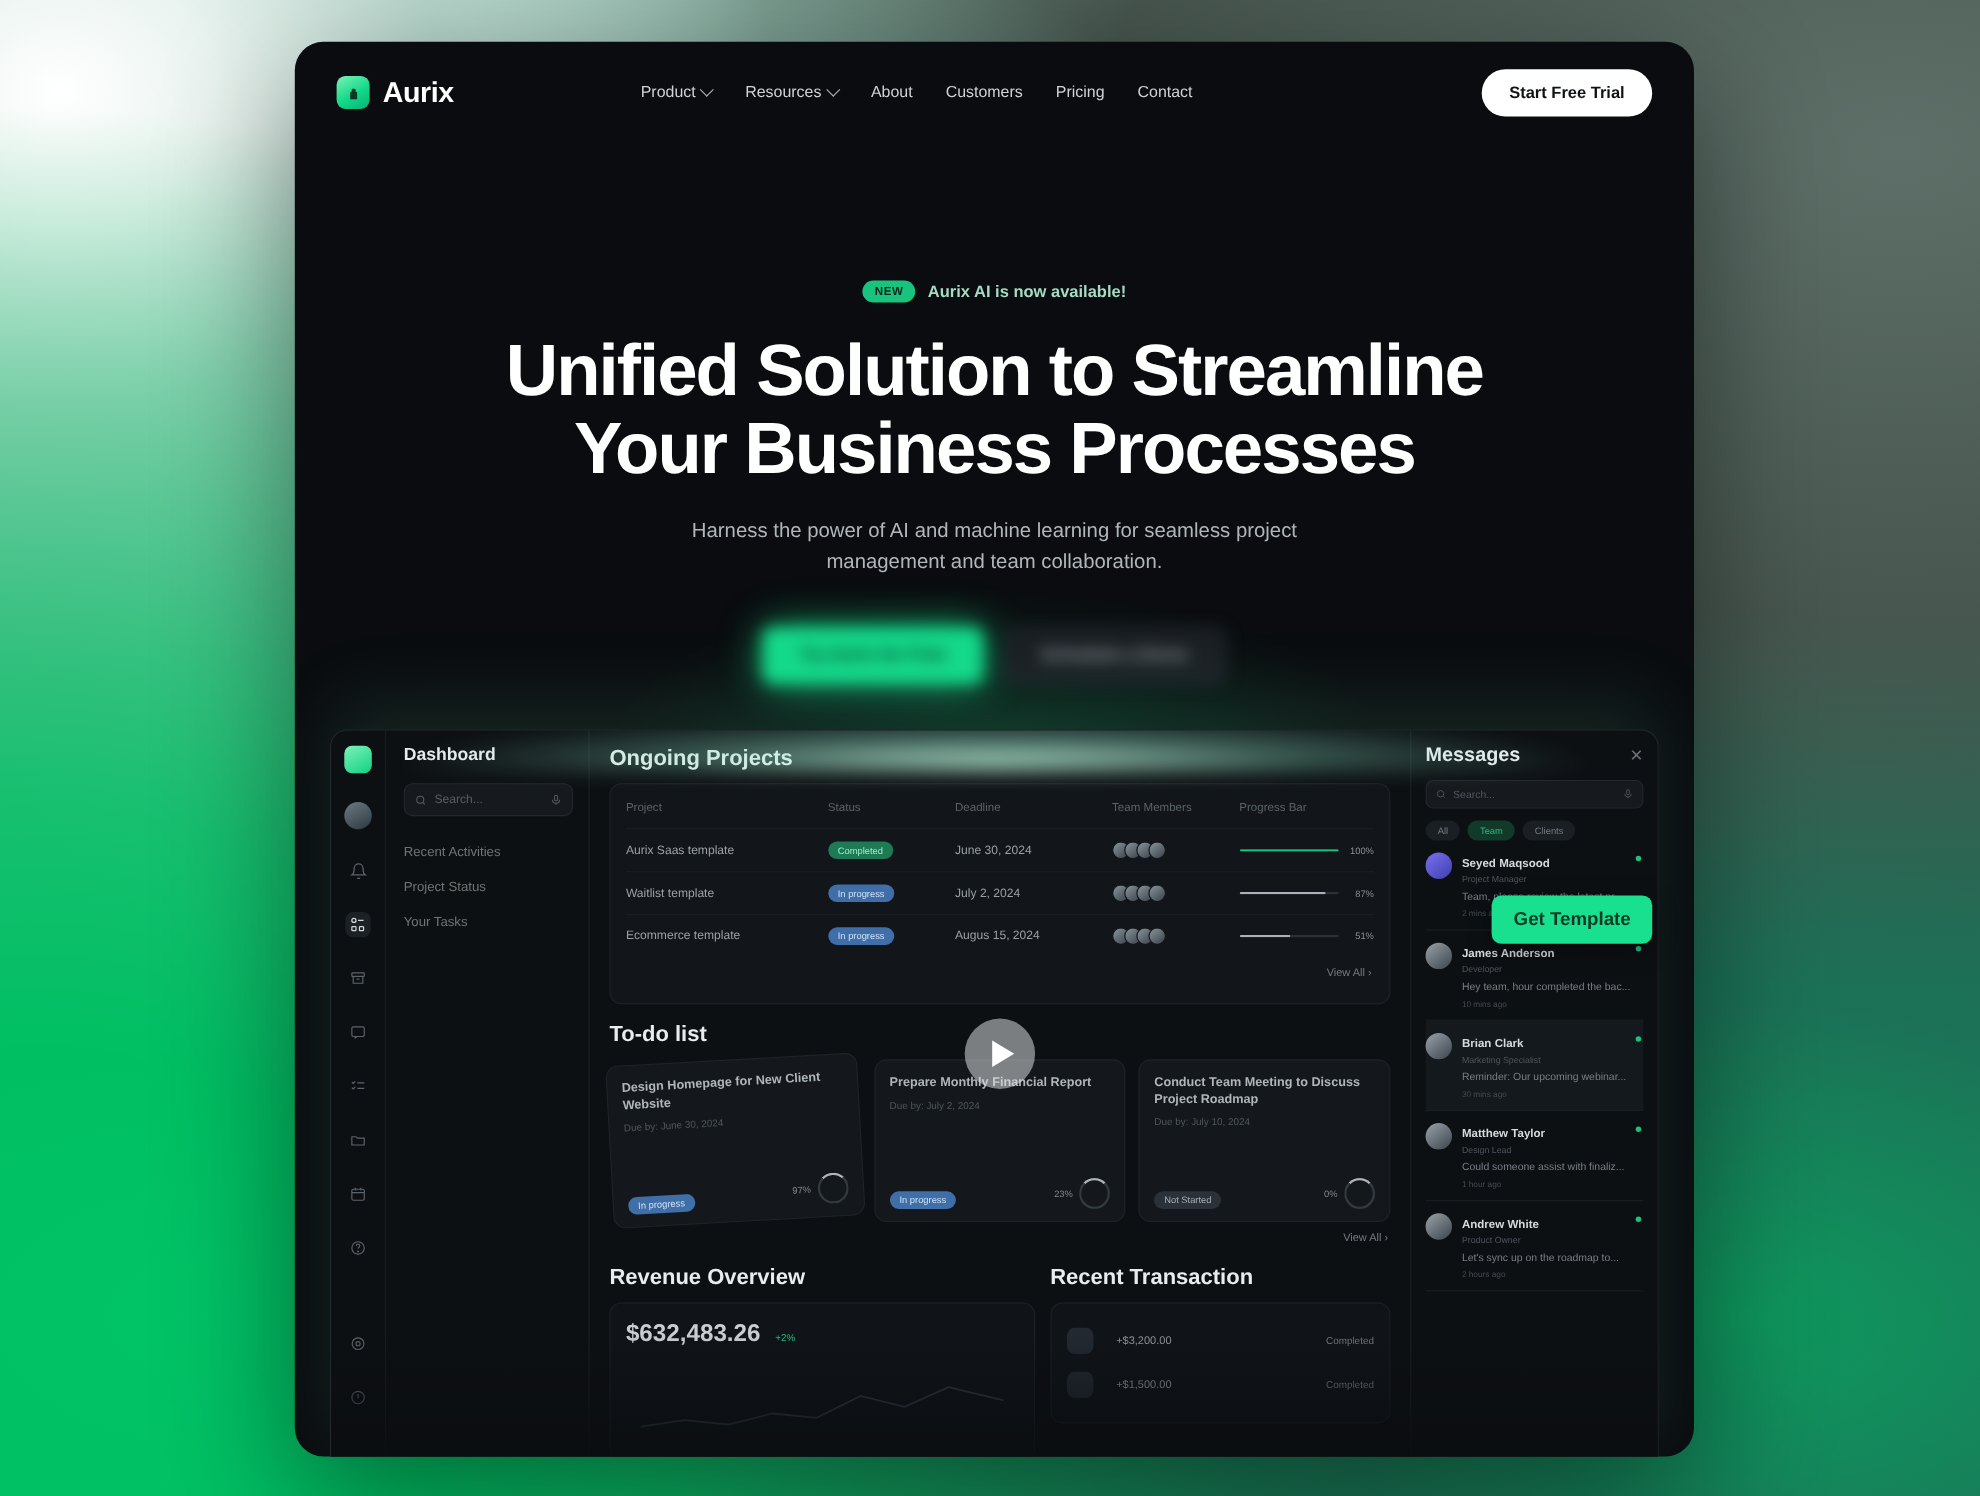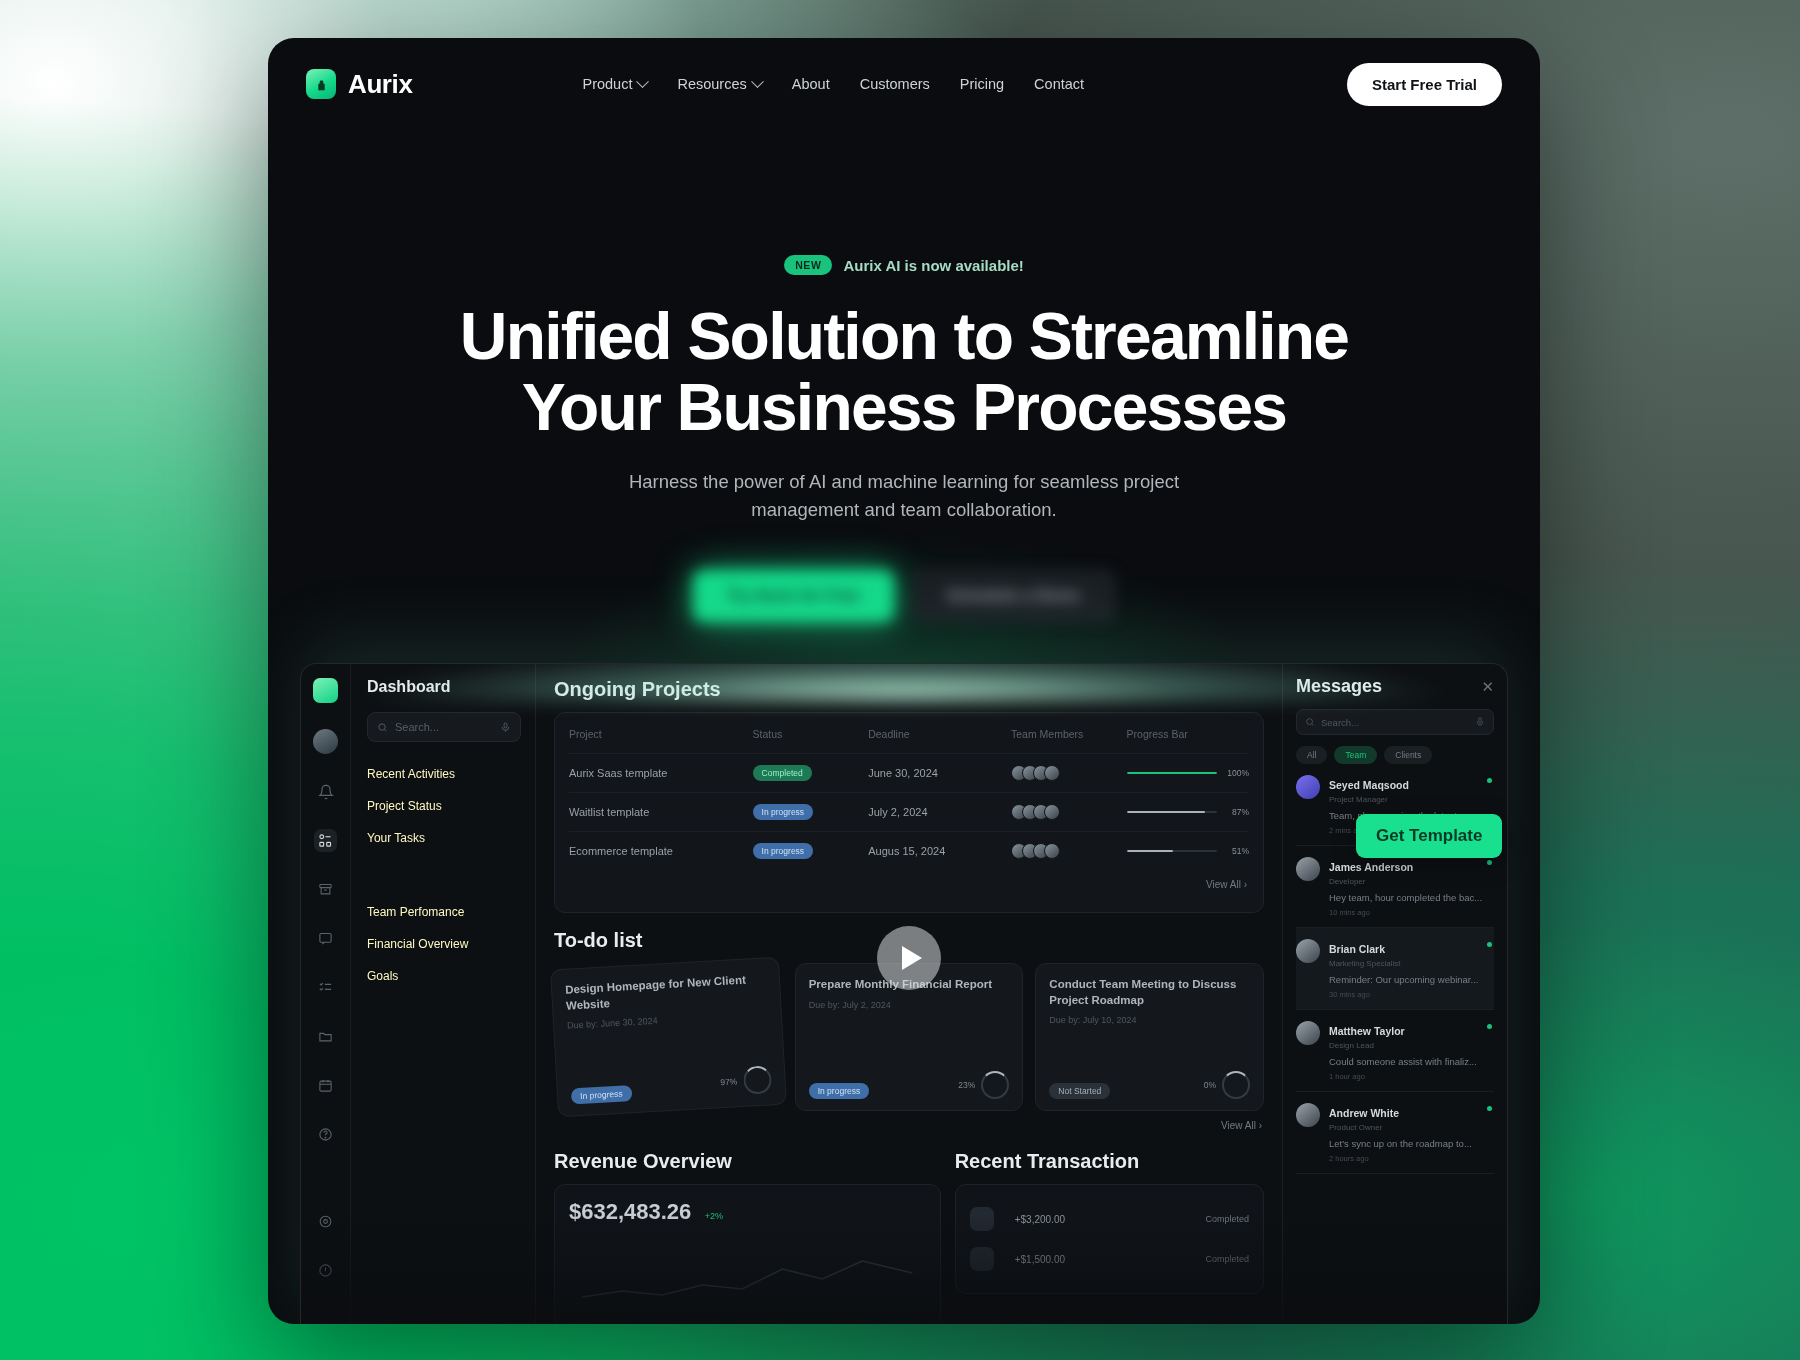--- a/index.html
+++ b/index.html
@@ -129,21 +129,21 @@
   .rail-ic.ava{ width:25px; height:25px; border-radius:50%;
     background:linear-gradient(150deg,#6d7a82,#2d3840); }
   .rail-ic.sel{ color:#d2d7db; background:#1c2126; border-radius:7px; }
   #side-main{ flex:1; padding:12px 14px 0 16px; }
   #side-title{ color:#e8ebed; font-size:16px; font-weight:700; margin:2px 0 16px; }
   #side-search{
     height:30px; background:#161a1e; border:1px solid #23282e; border-radius:8px;
     display:flex; align-items:center; gap:7px; padding:0 9px; color:#565e65; font-size:11px;
   }
   .side-sec{ margin-top:16px; }
-  .side-item{ color:#fef9c3; font-size:12px; padding:9px 0; cursor:pointer; }
+  .side-item{ color:#737373; font-size:12px; padding:9px 0; cursor:pointer; }
 
   
   #center{ flex:1; padding:14px 18px; min-width:0; position:relative; }
   .sec-title{ color:#e9ecee; font-size:20px; font-weight:700; }
   #proj-card{
     margin-top:11px; background:#121519; border:1px solid #1f242a; border-radius:11px;
     padding:11px 14px 20px;
   }
   table{ width:100%; border-collapse:collapse; }
   th{ text-align:left; color:#5b636a; font-size:10.5px; font-weight:400; padding:4px 0 13px; }
@@ -376,25 +376,20 @@
             <span>Search...</span>
             <svg style="margin-left:auto" width="11" height="11" viewBox="0 0 24 24" fill="none" stroke="#565e65" stroke-width="2">
                 <rect x="9" y="2" width="6" height="11" rx="3"></rect>
                 <path d="M5 11a7 7 0 0 0 14 0M12 18v3"></path>
               </svg>
           </div>
           <div class="side-sec">
             <div class="side-item">Recent Activities</div>
             <div class="side-item">Project Status</div>
             <div class="side-item">Your Tasks</div>
-          </div>
-          <div class="side-sec" style="margin-top:42px">
-            <div class="side-item">Team Perfomance</div>
-            <div class="side-item">Financial Overview</div>
-            <div class="side-item">Goals</div>
           </div>
         </div>
       </div>
 
       <div id="center">
         <div class="sec-title">Ongoing Projects</div>
 
         <div id="proj-card">
           <table>
             <thead>

